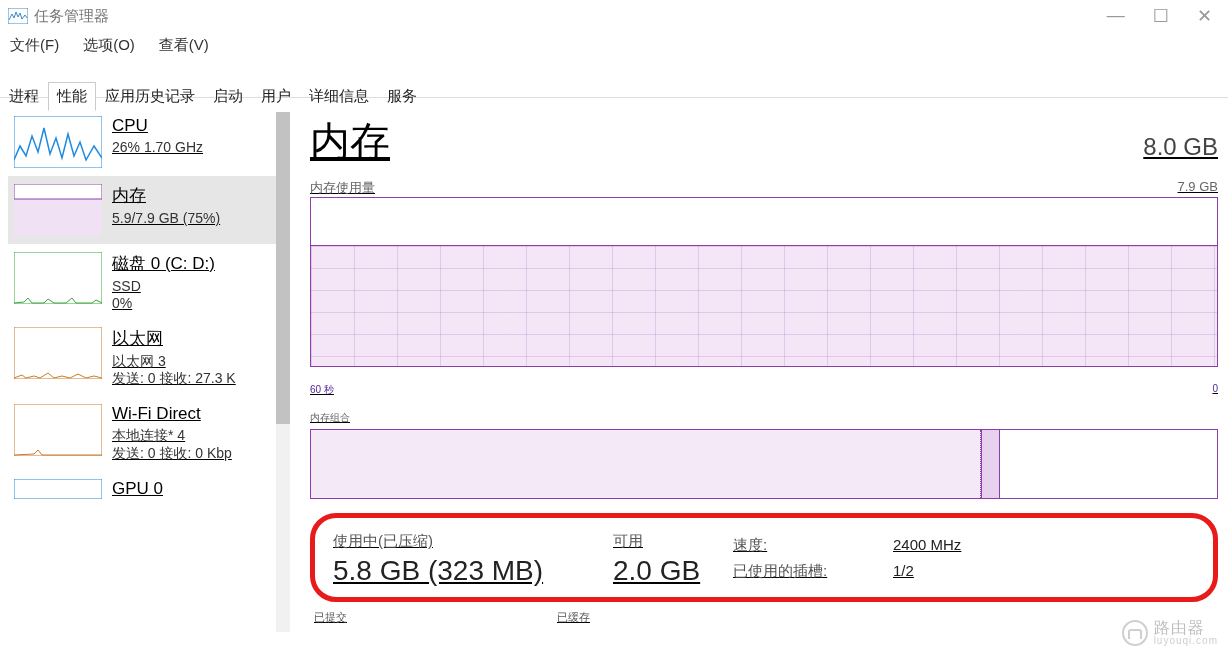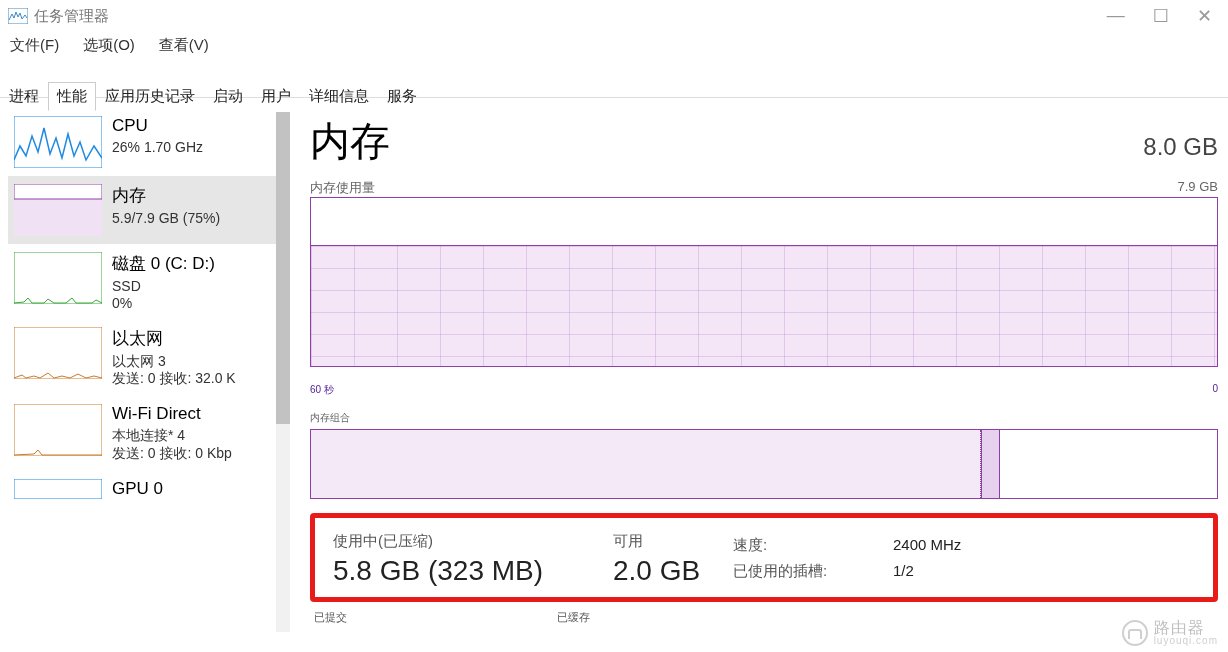--- a/index.html
+++ b/index.html
@@ -55,20 +55,21 @@
 .tabs .tab.active {
   border-color: #ccc;
   background: #fff;
   border-bottom: 1px solid #fff;
 }
 
 .content {
   display: flex;
   height: calc(100% - 110px);
   margin-top: 6px;
+  text-decoration: underline;
 }
 .sidebar {
   width: 290px;
   padding: 4px 0 0 8px;
   height: 100%;
   position: relative;
 }
 .sidebar-scroll {
   position: absolute;
   right: 0;
@@ -132,21 +133,21 @@
   margin-top: 4px;
   margin-bottom: 14px;
   background: #fff;
   display: flex;
 }
 .comp-seg1 { width: 74%; border-right: 1px dotted #8e3ea8; background: #f4e9f6; }
 .comp-seg2 { width: 2%;  background: #e8d1ee; border-left: 1px solid #8e3ea8; border-right: 1px solid #8e3ea8;}
 .comp-seg3 { flex: 1; }
 .highlight {
   border: 5px solid #e81a1a;
-  border-radius: 4px;
+  border-radius: 26px;
   padding: 14px 18px 10px;
   position: relative;
 }
 .stats-row { display: flex; }
 .stats-block { display: flex; flex-direction: column; }
 .stats-block.s1 { width: 280px; }
 .stats-block.s2 { width: 120px; }
 .kv-table { font-size: 15px; color: #555; }
 .kv-table .krow { display: flex; line-height: 1.7;}
 .kv-table .k { width: 160px; }
@@ -241,21 +242,21 @@
     </div>
 
     <div class="side-item">
       <svg class="side-thumb" viewBox="0 0 88 52" preserveAspectRatio="none">
         <rect x="0" y="0" width="88" height="52" fill="#fff" stroke="#c97a2c"></rect>
         <polyline points="0,51 8,48 12,51 20,49 26,51 34,46 40,51 48,49 56,51 64,47 72,51 80,49 88,51" fill="none" stroke="#c97a2c"></polyline>
       </svg>
       <div class="side-info">
         <div class="label">以太网</div>
         <div class="sub">以太网 3</div>
-        <div class="sub2">发送: 0 接收: 32.0 K</div>
+        <div class="sub2">发送: 0 接收: 27.3 K</div>
       </div>
     </div>
 
     <div class="side-item">
       <svg class="side-thumb" viewBox="0 0 88 52" preserveAspectRatio="none">
         <rect x="0" y="0" width="88" height="52" fill="#fff" stroke="#c97a2c"></rect>
         <polyline points="0,51 20,50 24,46 28,51 88,51" fill="none" stroke="#c97a2c"></polyline>
       </svg>
       <div class="side-info">
         <div class="label">Wi-Fi Direct</div>

